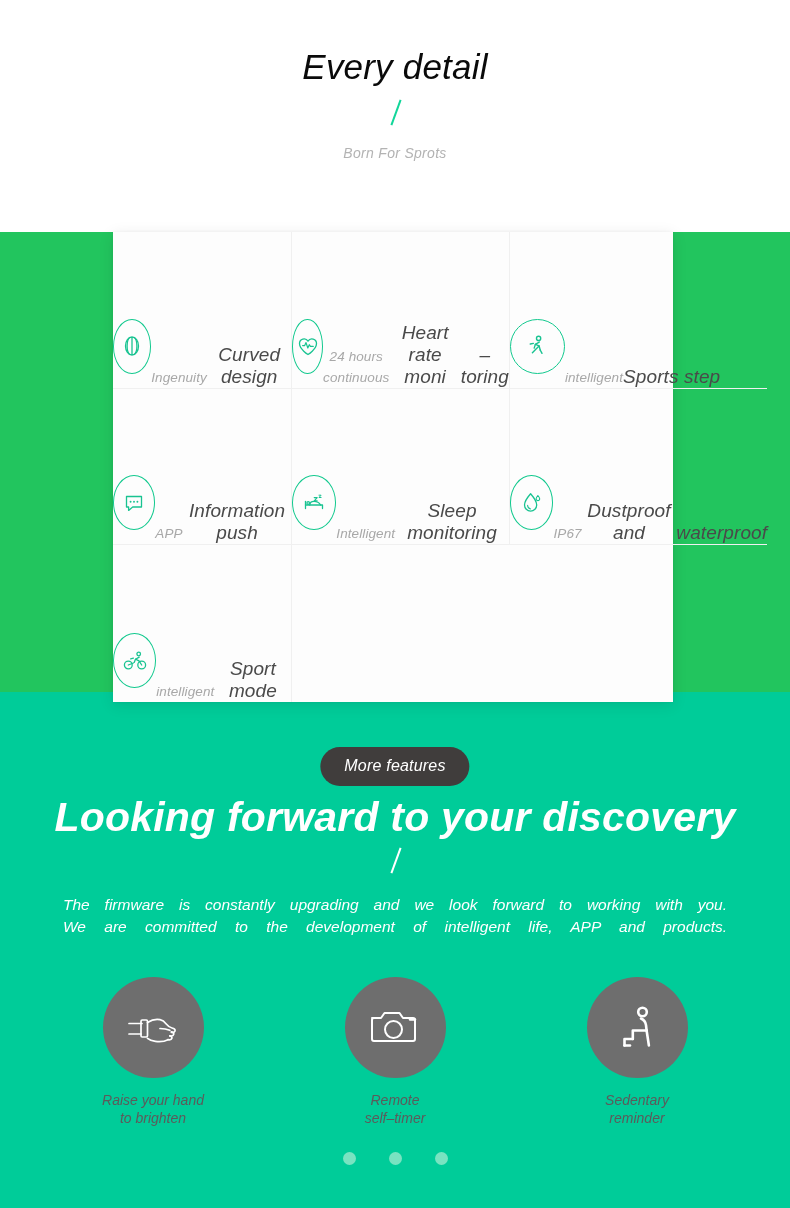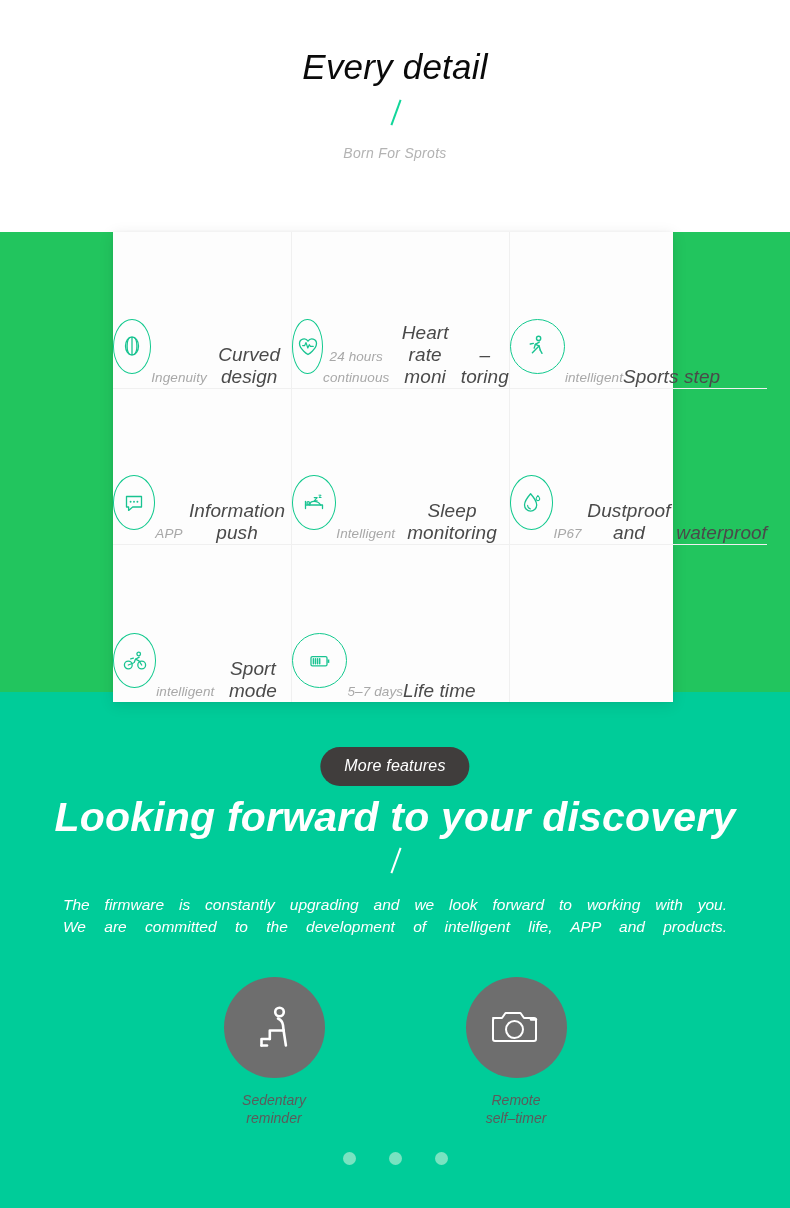--- a/index.html
+++ b/index.html
@@ -283,81 +283,88 @@
           <path d="M14.5 12.2l3.5 1.6 2.7 4.2"></path>
           <path d="M7.3 18l5.1-2"></path>
           <path d="M12.4 11.2l-2.7.6"></path>
         </svg>
       </span>
       <div class="cap">intelligent</div>
       <div class="title">Sport mode</div>
     </div>
 
 
-    <div class="cell">
-      <span class="ring">
-        <svg width="28" height="28" viewBox="0 0 28 28" fill="none" stroke="#19c391" stroke-width="1.3" stroke-linejoin="round">
-          <rect x="5" y="9.6" width="16" height="9.2" rx="1.4"></rect>
-          <path d="M21.6 12.5h1.7v3.4h-1.7z" fill="#19c391" stroke="none"></path>
-          <path d="M7.4 11.6v5.2M9.5 11.6v5.2M11.6 11.6v5.2M13.7 11.6v5.2" stroke-width="1.45" stroke-linecap="round"></path>
-        </svg>
-      </span>
-      <div class="cap">5–7 days</div>
-      <div class="title">Life time</div>
-    </div>
 
   </section>
 
   <section class="green">
 
     <div class="pill">More features</div>
 
     <h2 class="green-head">Looking forward to your discovery</h2>
 
     <div class="green-slash"></div>
 
     <div class="green-body">
       <span class="bl">The firmware is constantly upgrading and we look forward to working with you.</span>
       <span class="bl">We are committed to the development of intelligent life, APP and products.</span>
     </div>
 
     <div class="circles">
 
+      <div class="circ-item">
+        <span class="circ">
+          <svg width="58" height="58" viewBox="0 0 58 58" fill="none" stroke="#ffffff" stroke-width="1.7" stroke-linecap="round" stroke-linejoin="round">
+            <path d="M5 24.5h13"></path>
+            <path d="M5 35h12"></path>
+            <rect x="17" y="21" width="6.5" height="17" rx="1.2"></rect>
+            <path d="M23.5 23.5c3.5-2.2 8.5-3.6 12.5-2.8 3 .6 4.8 2.4 6.5 4.5 1.7 2.1 3.6 3.4 5.5 3.8 2.3.5 3.5 1.6 3 3-.4 1.2-2 1.6-3.6 1.3"></path>
+            <path d="M47.4 32.8c1.6.4 2.6 1.4 2.3 2.6-.3 1.2-2 1.8-3.8 1.5"></path>
+            <path d="M45.9 36.9c1.5.4 2.3 1.3 2 2.4-.3 1.2-2 1.7-3.9 1.4"></path>
+            <path d="M44 40.7c-2.6 1.4-8 2.3-12.6 1.7-3.6-.5-6.2-1.7-7.9-3.1"></path>
+            <path d="M36 29.5c3.3 0 7.5.8 9.8 1.8"></path>
+          </svg>
+        </span>
+        <div class="circ-label">
+          <span>Raise your hand</span><br>
+          <span>to brighten</span>
+        </div>
+      </div>
+
+      <div class="circ-item">
+        <span class="circ">
+          <svg width="58" height="58" viewBox="0 0 58 58" fill="none" stroke="#ffffff" stroke-width="2" stroke-linejoin="round">
+            <path d="M6 19h9l3.5-5h15l3.5 5h10a2 2 0 0 1 2 2v19a2 2 0 0 1-2 2H8a2 2 0 0 1-2-2V21a2 2 0 0 1 2-2z"></path>
+            <circle cx="27.5" cy="30.5" r="8.5"></circle>
+            <path d="M44 20.5h5" stroke-width="2.4" stroke-linecap="round"></path>
+          </svg>
+        </span>
+        <div class="circ-label">
+          <span>Remote</span><br>
+          <span>self–timer</span>
+        </div>
+      </div>
 
       <div class="circ-item">
         <span class="circ">
           <svg width="58" height="58" viewBox="0 0 58 58" fill="none" stroke="#ffffff" stroke-width="2.6" stroke-linecap="round" stroke-linejoin="round">
             <circle cx="34.5" cy="13" r="4.3"></circle>
             <path d="M33 19.5c2.6 1.2 4.6 3.6 5 6.6l.6 5.4"></path>
             <path d="M38.6 31.5H24.8v8.5"></path>
             <path d="M24.8 40h-8.3v6.5"></path>
             <path d="M16.5 46.5h5.5"></path>
             <path d="M38.6 31.5l2.3 15"></path>
           </svg>
         </span>
         <div class="circ-label">
           <span>Sedentary</span><br>
           <span>reminder</span>
         </div>
       </div>
 
-      <div class="circ-item">
-        <span class="circ">
-          <svg width="58" height="58" viewBox="0 0 58 58" fill="none" stroke="#ffffff" stroke-width="2" stroke-linejoin="round">
-            <path d="M6 19h9l3.5-5h15l3.5 5h10a2 2 0 0 1 2 2v19a2 2 0 0 1-2 2H8a2 2 0 0 1-2-2V21a2 2 0 0 1 2-2z"></path>
-            <circle cx="27.5" cy="30.5" r="8.5"></circle>
-            <path d="M44 20.5h5" stroke-width="2.4" stroke-linecap="round"></path>
-          </svg>
-        </span>
-        <div class="circ-label">
-          <span>Remote</span><br>
-          <span>self–timer</span>
-        </div>
-      </div>
-
     </div>
 
     <div class="dots">
       <span class="dot"></span>
       <span class="dot"></span>
       <span class="dot"></span>
     </div>
 
   </section>
 

